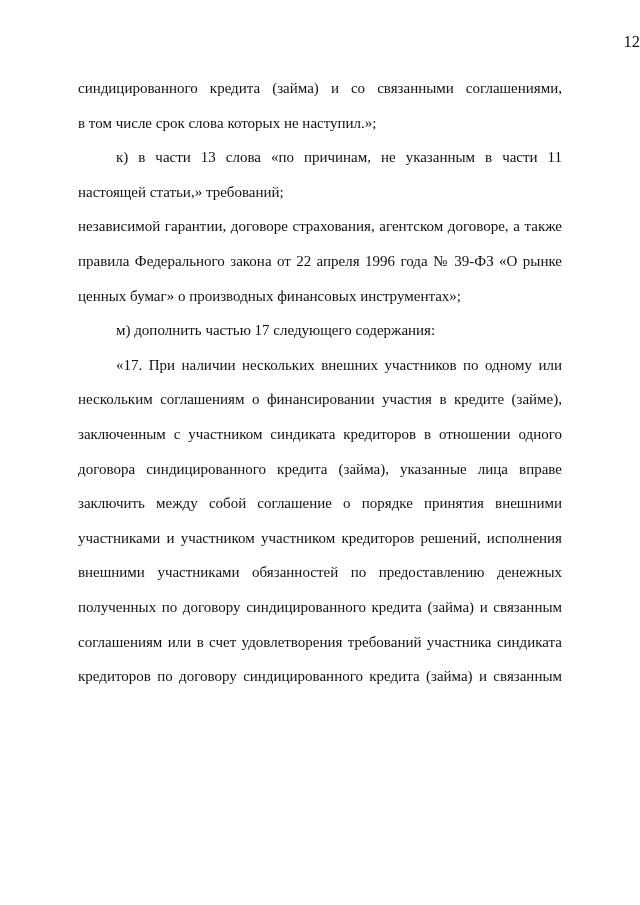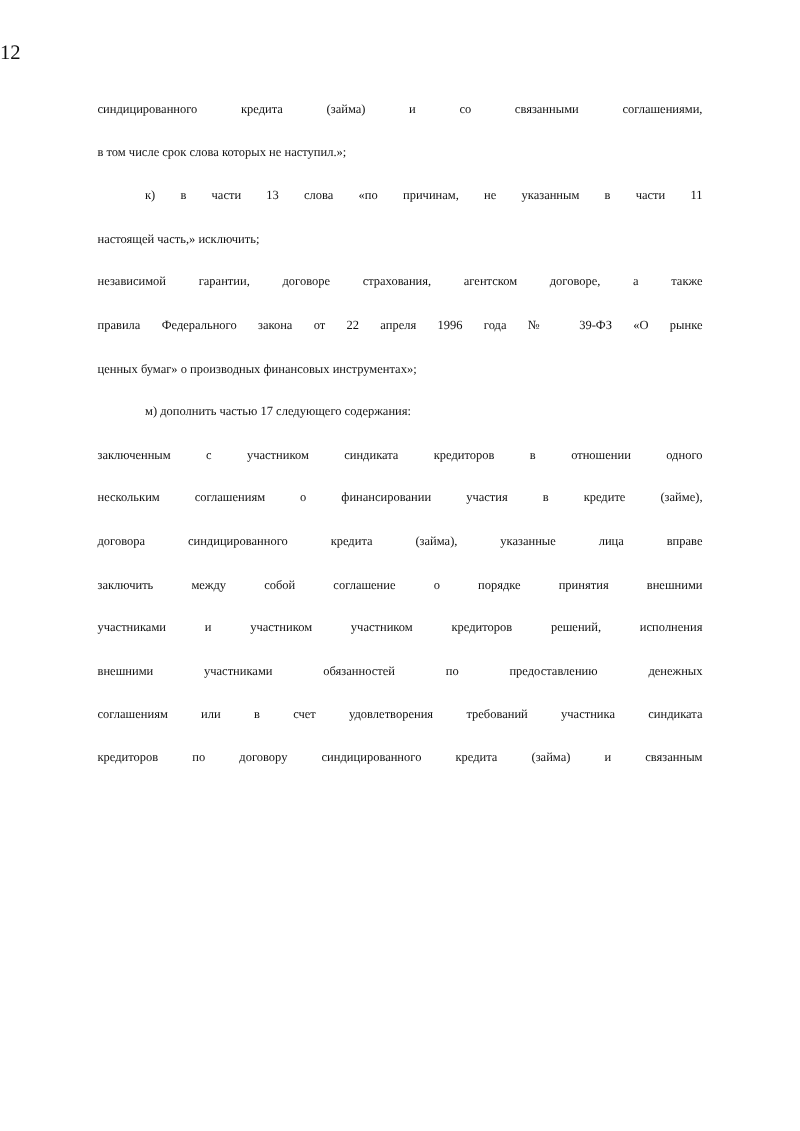--- a/index.html
+++ b/index.html
@@ -13,32 +13,32 @@
     position: relative;
     overflow: hidden;
     font-family: "Liberation Serif", "DejaVu Serif", serif;
     color: #111111;
   }
   .page-number {
     position: absolute;
     top: 32px;
     left: 0;
     width: 640px;
-    text-align: left;
+    text-align: right;
     font-size: 16.5px;
   }
   .content {
     position: absolute;
     top: 71px;
     left: 78px;
     width: 484px;
   }
   .para {
     margin: 0;
-    font-size: 10px;
+    font-size: 15px;
     line-height: 34.6px;
     text-align: justify;
     text-align-last: left;
   }
   .para .line {
     display: block;
     text-align: justify;
     text-align-last: justify;
     white-space: nowrap;
   }
@@ -56,37 +56,39 @@
 
 <div class="content">
 
   <p class="para">
     <span class="line">синдицированного кредита (займа) и со связанными соглашениями,</span>
     <span class="line last">в том числе срок слова которых не наступил.»;</span>
   </p>
 
   <p class="para">
     <span class="line indent">к) в части 13 слова «по причинам, не указанным в части 11</span>
-    <span class="line last">настоящей часть,» исключить;</span>
+    <span class="line last">настоящей статьи,» требований;</span>
   </p>
 
   <p class="para">
     <span class="line">независимой гарантии, договоре страхования, агентском договоре, а также</span>
     <span class="line">правила Федерального закона от 22 апреля 1996 года № 39-ФЗ «О рынке</span>
     <span class="line last">ценных бумаг» о производных финансовых инструментах»;</span>
   </p>
 
   <p class="para">
     <span class="line indent last">м) дополнить частью 17 следующего содержания:</span>
   </p>
 
   <p class="para">
+    <span class="line indent">«17. При наличии нескольких внешних участников по одному или</span>
+    <span class="line">нескольким соглашениям о финансировании участия в кредите (займе),</span>
     <span class="line">заключенным с участником синдиката кредиторов в отношении одного</span>
-    <span class="line">нескольким соглашениям о финансировании участия в кредите (займе),</span>
     <span class="line">договора синдицированного кредита (займа), указанные лица вправе</span>
     <span class="line">заключить между собой соглашение о порядке принятия внешними</span>
     <span class="line">участниками и участником участником кредиторов решений, исполнения</span>
     <span class="line">внешними участниками обязанностей по предоставлению денежных</span>
+    <span class="line">полученных по договору синдицированного кредита (займа) и связанным</span>
     <span class="line">соглашениям или в счет удовлетворения требований участника синдиката</span>
     <span class="line">кредиторов по договору синдицированного кредита (займа) и связанным</span>
   </p>
 
 </div>
 
 </body></html>

